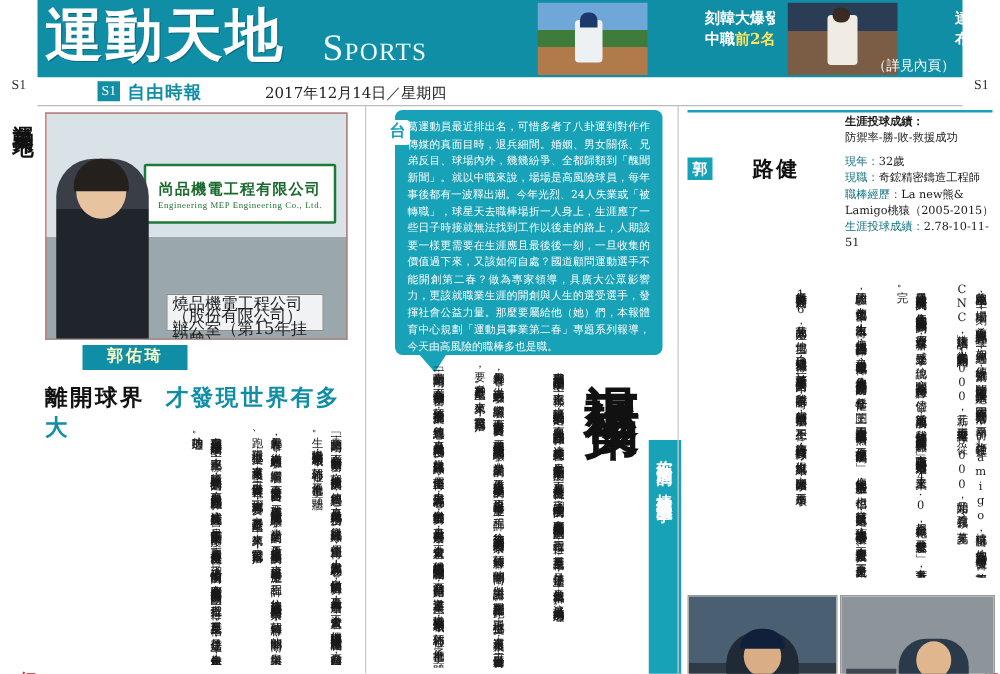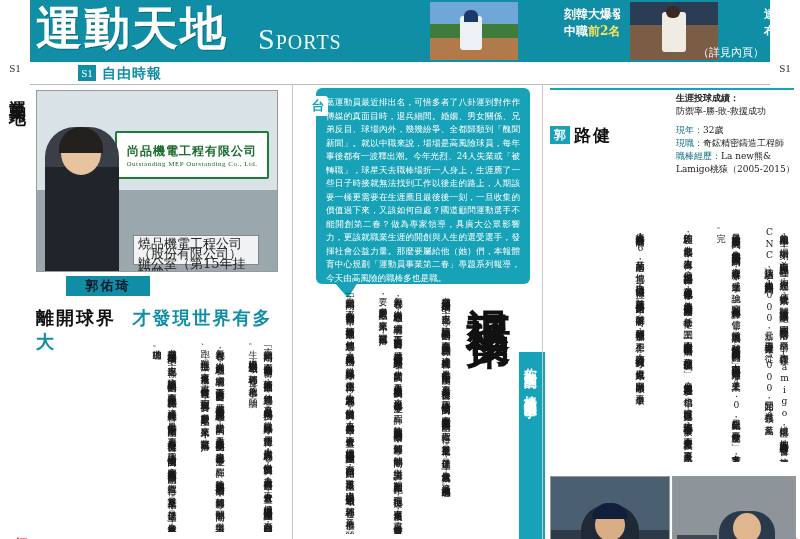--- a/index.html
+++ b/index.html
@@ -107,21 +107,21 @@
     background:linear-gradient(#3a3f47 0 28%,#20252c 28% 100%);border-radius:30px 30px 0 0;}
   .pm-head{position:absolute;left:24px;top:40px;width:40px;height:44px;background:#e8c3a0;border-radius:50%;}
   .pm-hair{position:absolute;left:22px;top:36px;width:44px;height:26px;background:#24201e;border-radius:22px 22px 0 0;}
   .pm-caption{
     position:absolute;left:96px;bottom:6px;width:126px;height:30px;
     background:rgba(255,255,255,.85);border:1px solid #888;
     font-size:13px;line-height:10px;color:#222;padding:3px 4px;box-sizing:border-box;
     font-family:"DejaVu Serif","Liberation Serif",serif;
   }
   .byline-box{
-    position:absolute;left:36px;top:192px;width:84px;height:20px;background:#0f8ea6;color:#0f172a;
+    position:absolute;left:36px;top:192px;width:84px;height:20px;background:#0f8ea6;color:#fef9c3;
     font-size:13px;font-weight:bold;text-align:center;line-height:20px;letter-spacing:2px;
     font-family:"DejaVu Serif","Liberation Serif",serif;
   }
 
   
   .left-headline{
     position:absolute;left:6px;top:222px;width:244px;
     font-family:"DejaVu Serif","Liberation Serif",serif;
     font-size:18px;font-weight:bold;color:#111;letter-spacing:2px;
   }
@@ -264,29 +264,30 @@
         <div>布拉歡迎站場</div>
       </div>
     </div>
 
     <div class="mast-more">（詳見內頁）</div>
   </div>
 
   <div class="datebar">
     <div class="s1badge">S1</div>
     <div class="paper-name">自由時報</div>
+    <div class="date-txt">2017年12月14日／星期四</div>
   </div>
 
   <div class="body">
 
     <div class="photo-main">
       <div class="pm-wall"></div>
       <div class="pm-sign">
         <div class="l1">尚品機電工程有限公司</div>
-        <div class="l2">Outstanding MEP Outstanding Co., Ltd.</div>
+        <div class="l2">Engineering MEP Engineering Co., Ltd.</div>
       </div>
       <div class="pm-person"></div>
       <div class="pm-head"></div>
       <div class="pm-hair"></div>
       <div class="pm-caption">燒品機電工程公司（股份有限公司）辦公室（第15年挂招牌）</div>
     </div>
 
     <div class="byline-box">郭佑琦</div>
 
     <div class="left-headline">
@@ -320,27 +321,28 @@
     <div class="divider-v" style="left:512px;top:0;height:455px;"></div>
 
     <div class="profile">
       <div class="hitline"></div>
       <div class="stat" style="left:126px;top:4px;width:118px;">
         <div class="stat-title"><span>生涯投球成績：</span></div>
         <div>防禦率-勝-敗-救援成功</div>
       </div>
 
       <div class="prof-tag" style="top:38px;">郭</div>
-      <div class="prof-name" style="top:36px;">路健</div>
+      <div class="prof-name" style="top:36px;margin-left:28px;">路健</div>
 
       <div class="stat" style="left:126px;top:36px;width:120px;">
         <div><span class="lb">現年：</span><span>32歲</span></div>
         <div><span class="lb">現職：</span><span>奇鋐精密鑄造工程師</span></div>
         <div><span class="lb">職棒經歷：</span><span>La new熊&amp;</span></div>
         <div><span>Lamigo桃猿（2005-2015）</span></div>
+        <div><span class="lb">生涯投球成績：</span><span>2.78-10-11-51</span></div>
       </div>
     </div>
 
 
     <div class="vcol" style="left:716px;top:142px;height:236px;width:46px;">曾為桃園學生，場場即刻，前中職教練王許銘瑩，如今一屬經過，傳統抗索彙，關建實地守護家人奉總。因關係經歷真活落，兩早前，許鉅僅靈Lamigo桃猿釋出，他先參到自棒球研發機會，接著報名政府開闢的「電腦數控銑CNC銑床」培訓班，從去年的八月開始約1000元薪，再經工廠實習，從3000元開始，現在月領3萬多元。</div>
     <div class="vcol" style="left:668px;top:142px;height:236px;width:46px;">最普通的活在是練所能夠人，今年他的表露國底的微家面關列，在原理沒有薪單，感受迷享，他說，「關我完全不會想轉譯，儘管、當地重運的股，我們體修設得自己是多那樣大的特點。」在中職工作的可考機遇落經進，「未來工業4.0想是全自動化，要做什麼工程？」，多方考量下，他決定完。</div>
     <div class="vcol" style="left:620px;top:142px;height:236px;width:46px;">的工作經驗，在他之前很多。「人生沒有不得，但他是認這打自的工作，一公司生產機械金屬零件，他負責機台操作並與處協助師，任務非常忙。關上工，不少同事和離商都狂喜最明然，「你不是打球的那個嗎？」，但他是真的在這裡上班了，也相信，當這麼以後往之路，他也許隨下心放學會放下，不會再想重新更投、不要這就是人生。</div>
     <div class="vcol" style="left:572px;top:142px;height:236px;width:46px;">很多離棒棒升起前高16萬元的落差，他坦言，自己把這一切當成修行，並持續思考下一步要走的路。「我帶沒有千丁時，省得到什麼也不那個，不想工作，在許等這樣到沒有打球，但也沒有結果，出來開始做事，不是壞事。</div>
 
     <div class="ph-bottom" id="photo-dugout">

